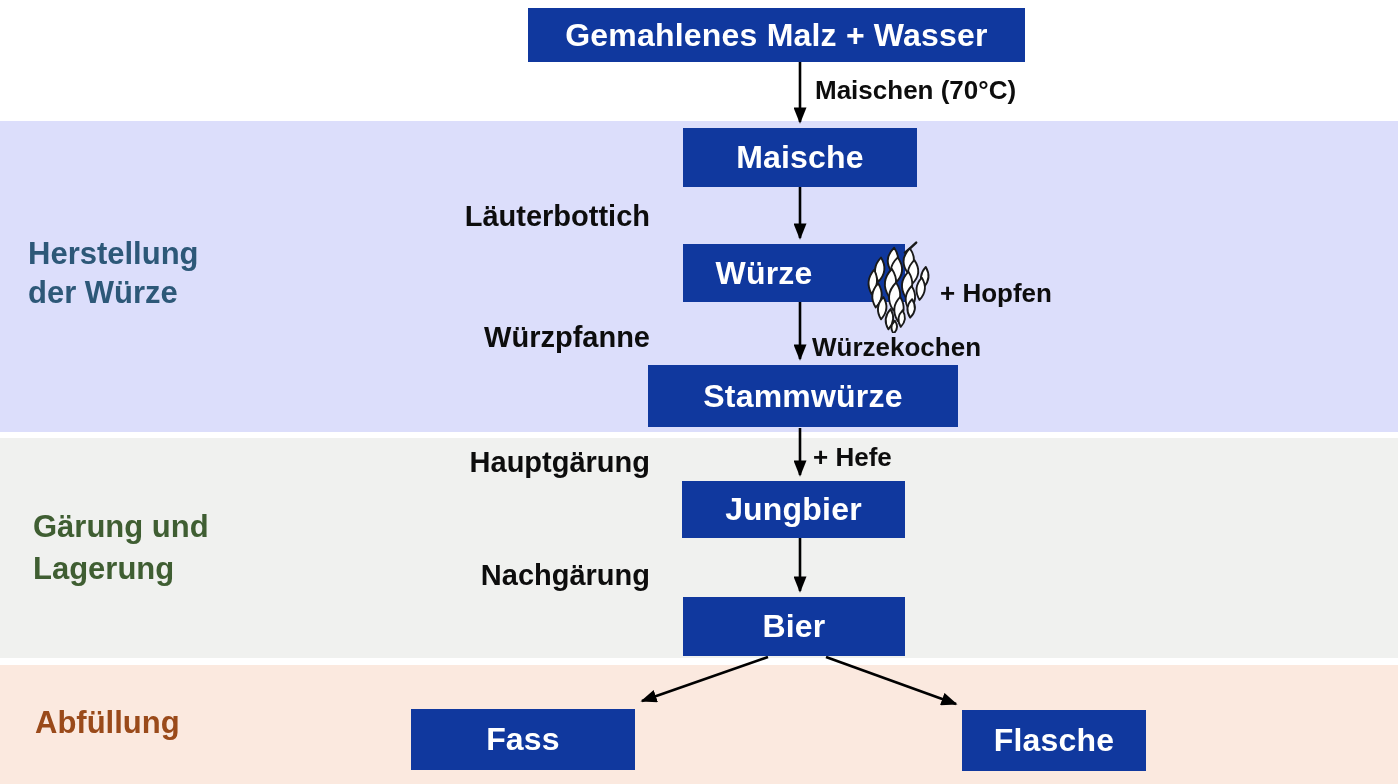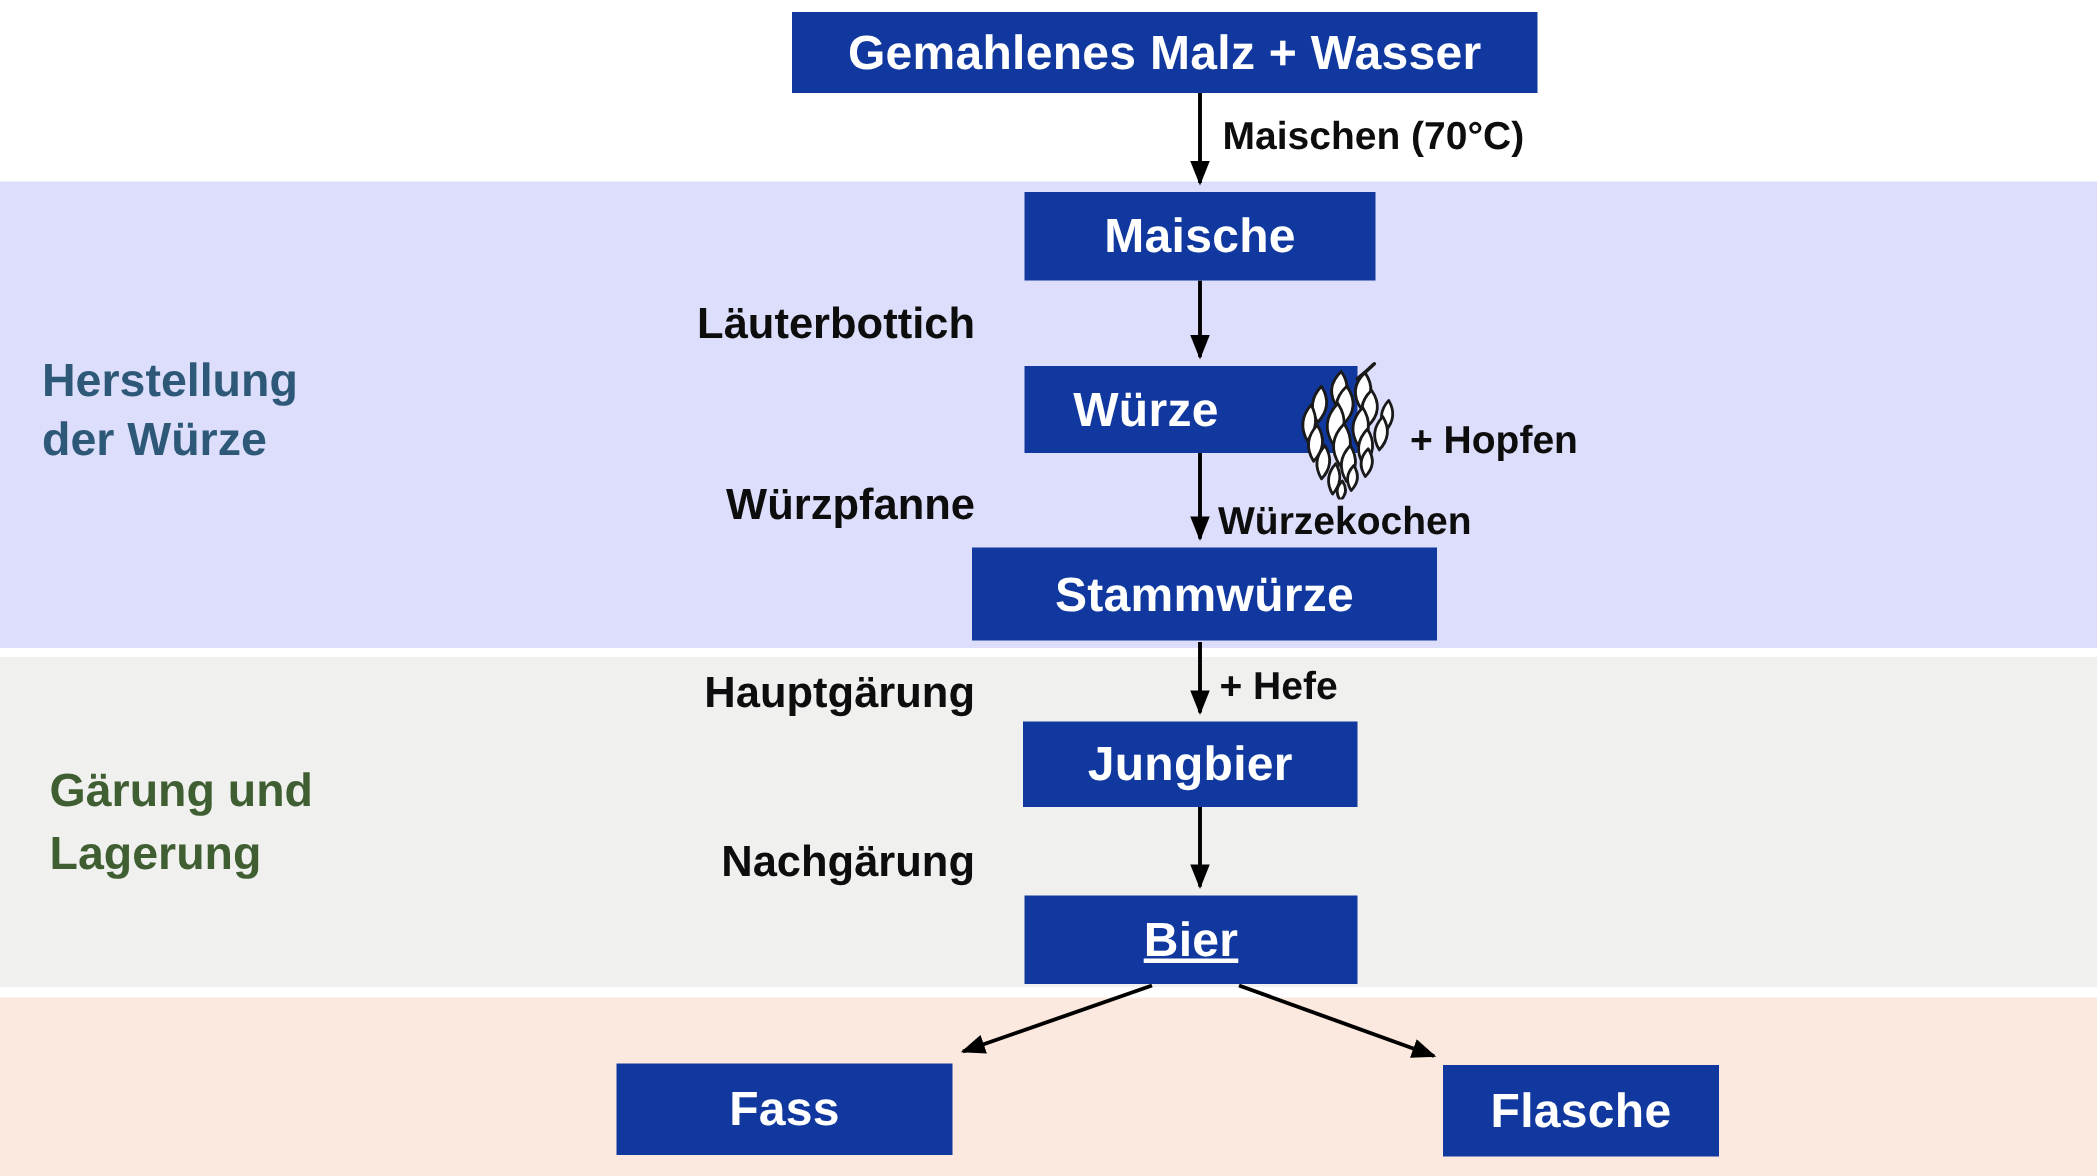--- a/index.html
+++ b/index.html
@@ -73,20 +73,23 @@
   <div class="band band-fill"></div>
 
   <div class="section-label wort">
     <div>Herstellung</div>
     <div>der Würze</div>
   </div>
   <div class="section-label ferment">
     <div>Gärung und</div>
     <div>Lagerung</div>
   </div>
+  <div class="section-label fill">
+    <div>Abfüllung</div>
+  </div>
 
   <svg class="edges" viewBox="0 0 1398 784">
     <defs>
       <marker id="arr" viewBox="0 0 10 8" refX="9" refY="4" markerWidth="16.5" markerHeight="13" markerUnits="userSpaceOnUse" orient="auto">
         <path d="M0,0 L10,4 L0,8 Z" fill="#000000"></path>
       </marker>
     </defs>
     <line x1="800" y1="62" x2="800" y2="122" marker-end="url(#arr)"></line>
     <line x1="800" y1="187" x2="800" y2="238" marker-end="url(#arr)"></line>
     <line x1="800" y1="302" x2="800" y2="359" marker-end="url(#arr)"></line>
@@ -104,21 +107,21 @@
   </div>
   <div class="node" style="left:683px; top:244px; width:222px; height:58px;">
     <span style="margin-right:60px;">Würze</span>
   </div>
   <div class="node" style="left:648px; top:365px; width:310px; height:62px;">
     <span>Stammwürze</span>
   </div>
   <div class="node" style="left:682px; top:481px; width:223px; height:57px;">
     <span>Jungbier</span>
   </div>
-  <div class="node" style="left:683px; top:597px; width:222px; height:59px;text-decoration:underline;">
+  <div class="node" style="left:683px; top:597px; width:222px; height:59px;">
     <span>Bier</span>
   </div>
   <div class="node" style="left:411px; top:709px; width:224px; height:61px;">
     <span>Fass</span>
   </div>
   <div class="node" style="left:962px; top:710px; width:184px; height:61px;">
     <span>Flasche</span>
   </div>
 
   <svg class="hop" viewBox="0 0 100 100">

